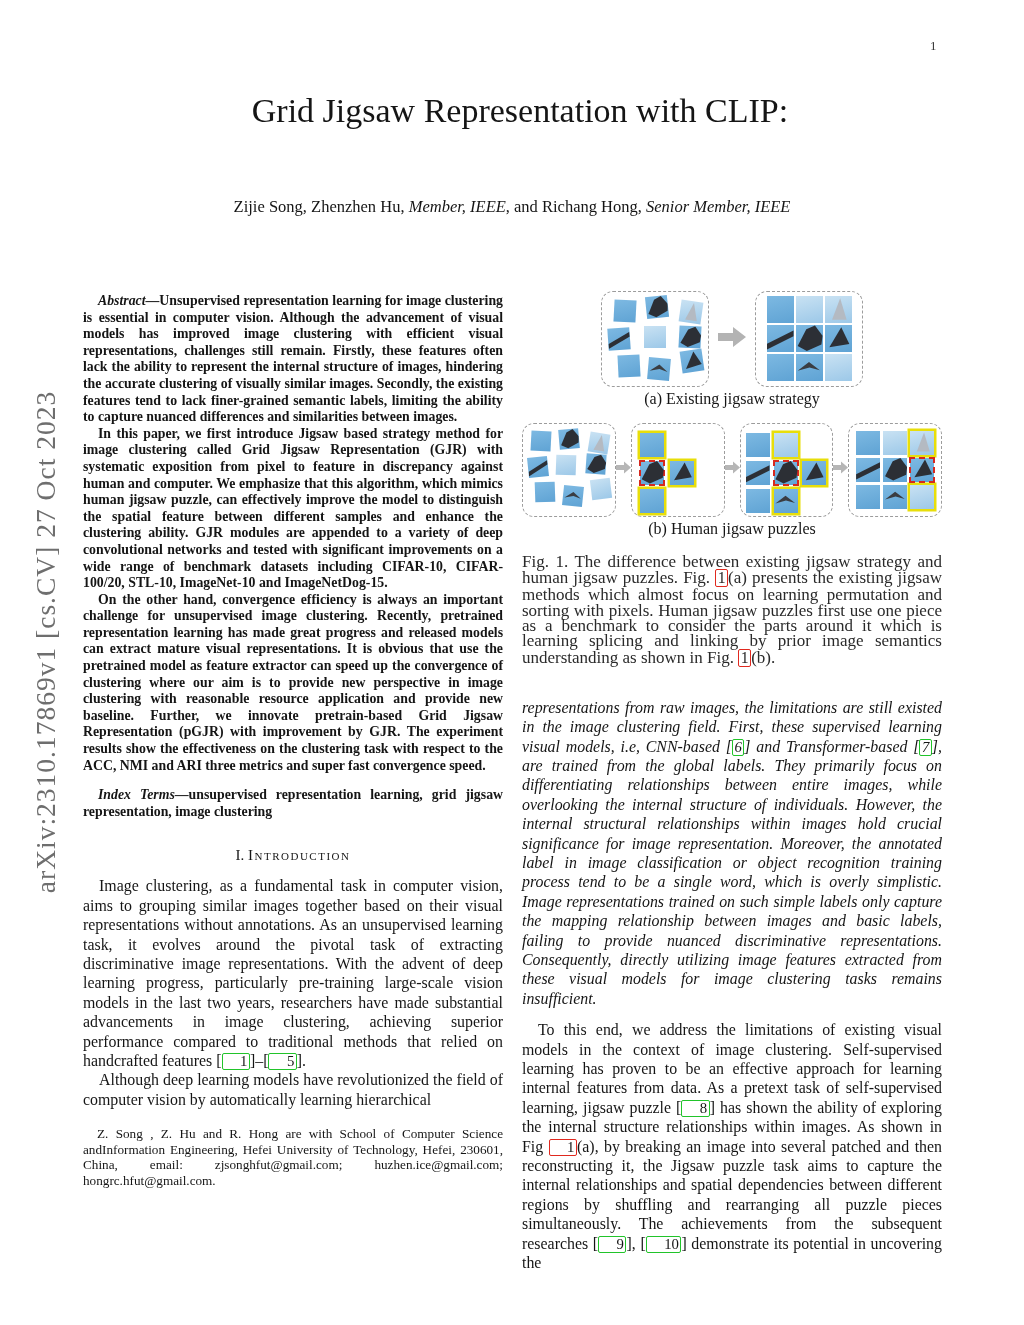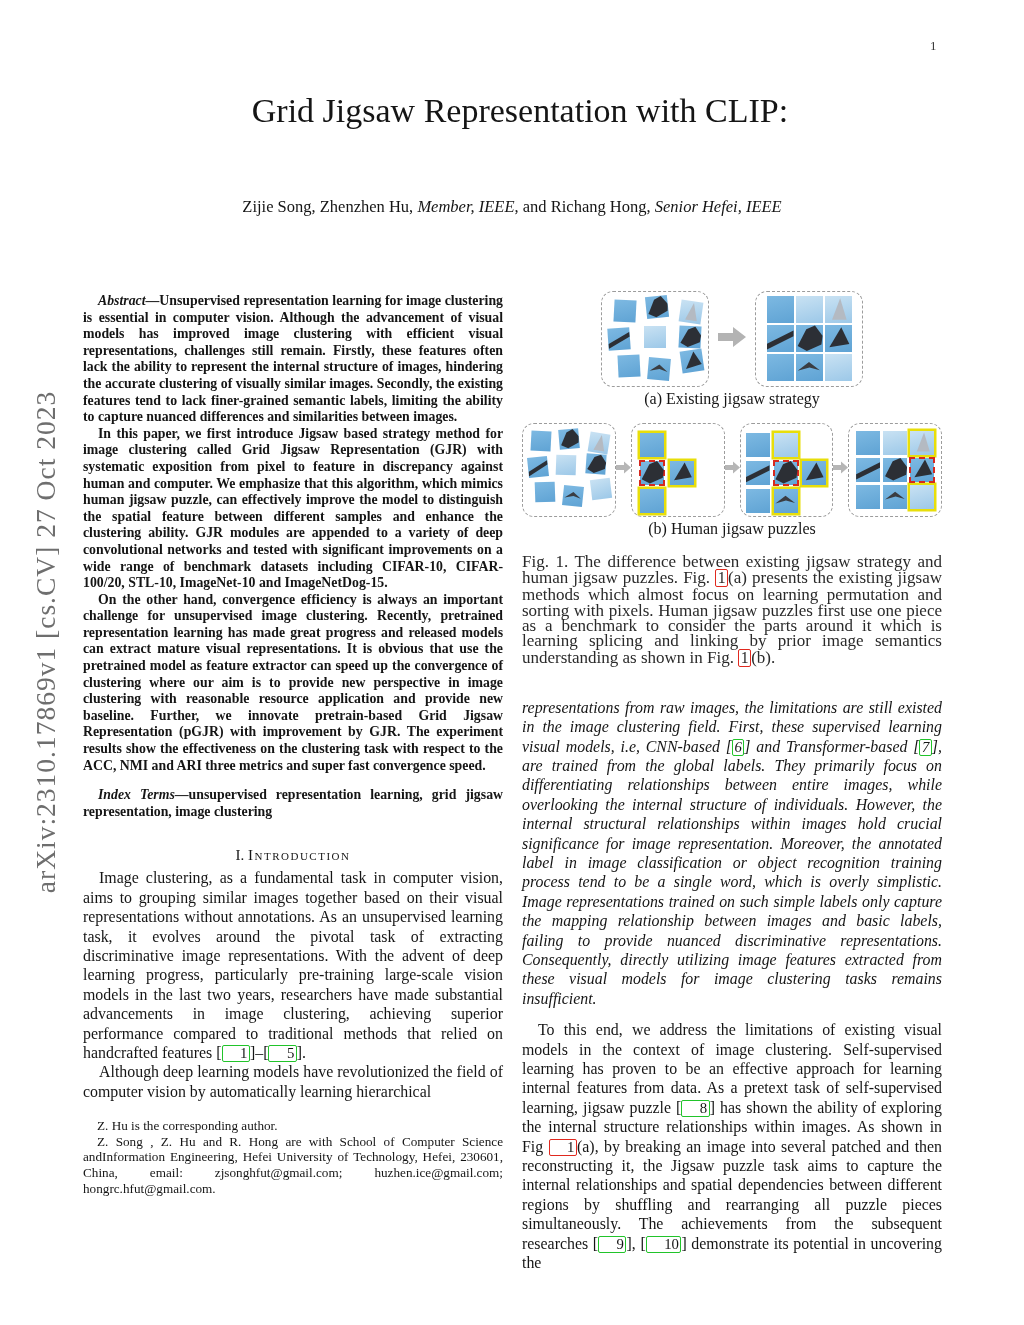--- a/index.html
+++ b/index.html
@@ -16,21 +16,21 @@
   .authors{position:absolute;top:197px;left:0;width:100%;text-align:center;font-size:16.5px;}
 
   .col{position:absolute;text-align:justify;}
   .col-left{left:83px;top:293px;width:420px;}
   .col-right{left:522px;top:290px;width:420px;}
 
   .abstract p{margin:0;font-weight:bold;font-size:13.8px;line-height:16.6px;text-indent:15px;}
   .idx{margin-top:13px !important;}
   .it{font-style:italic;}
 
-  .sec-head{margin-top:27px;margin-bottom:4px;text-align:center;font-size:15px;text-indent:0;}
+  .sec-head{margin-top:27px;margin-bottom:12px;text-align:center;font-size:15px;text-indent:0;}
   .sc{font-variant:small-caps;letter-spacing:1.5px;}
 
   .body p{margin:0;font-size:15.9px;line-height:19.4px;text-indent:16px;}
   .body p.noindent{text-indent:0;font-style:italic;}
   .body p.sp{margin-top:12px;}
   .intro{margin-top:0;}
 
   .footnotes{margin-top:17px;}
   .footnotes p{margin:0;font-size:13.2px;line-height:15.6px;text-indent:14px;}
 
@@ -77,39 +77,38 @@
 <div class="page">
 
   <div class="pageno">1</div>
 
   <div class="arxiv">arXiv:2310.17869v1 [cs.CV] 27 Oct 2023</div>
 
   <div class="title">
     <div>Grid Jigsaw Representation with CLIP:</div>
   </div>
 
-  <div class="authors">Zijie Song, Zhenzhen Hu, <span class="it">Member, IEEE</span>, and Richang Hong, <span class="it">Senior Hefei, IEEE</span></div>
+  <div class="authors">Zijie Song, Zhenzhen Hu, <span class="it">Member, IEEE</span>, and Richang Hong, <span class="it">Senior Member, IEEE</span></div>
 
   <div class="col col-left">
     <div class="abstract">
       <p><span class="it">Abstract</span>—Unsupervised representation learning for image clustering is essential in computer vision. Although the advancement of visual models has improved image clustering with efficient visual representations, challenges still remain. Firstly, these features often lack the ability to represent the internal structure of images, hindering the accurate clustering of visually similar images. Secondly, the existing features tend to lack finer-grained semantic labels, limiting the ability to capture nuanced differences and similarities between images.</p>
       <p>In this paper, we first introduce Jigsaw based strategy method for image clustering called Grid Jigsaw Representation (GJR) with systematic exposition from pixel to feature in discrepancy against human and computer. We emphasize that this algorithm, which mimics human jigsaw puzzle, can effectively improve the model to distinguish the spatial feature between different samples and enhance the clustering ability. GJR modules are appended to a variety of deep convolutional networks and tested with significant improvements on a wide range of benchmark datasets including CIFAR-10, CIFAR-100/20, STL-10, ImageNet-10 and ImageNetDog-15.</p>
       <p>On the other hand, convergence efficiency is always an important challenge for unsupervised image clustering. Recently, pretrained representation learning has made great progress and released models can extract mature visual representations. It is obvious that use the pretrained model as feature extractor can speed up the convergence of clustering where our aim is to provide new perspective in image clustering with reasonable resource application and provide new baseline. Further, we innovate pretrain-based Grid Jigsaw Representation (pGJR) with improvement by GJR. The experiment results show the effectiveness on the clustering task with respect to the ACC, NMI and ARI three metrics and super fast convergence speed.</p>
       <p class="idx"><span class="it">Index Terms</span>—unsupervised representation learning, grid jigsaw representation, image clustering</p>
     </div>
 
     <p class="sec-head"><span>I.</span> <span class="sc">Introduction</span></p>
 
     <div class="body intro">
       <p>Image clustering, as a fundamental task in computer vision, aims to grouping similar images together based on their visual representations without annotations. As an unsupervised learning task, it evolves around the pivotal task of extracting discriminative image representations. With the advent of deep learning progress, particularly pre-training large-scale vision models in the last two years, researchers have made substantial advancements in image clustering, achieving superior performance compared to traditional methods that relied on handcrafted features [<span class="cite">1</span>]–[<span class="cite">5</span>].</p>
       <p>Although deep learning models have revolutionized the field of computer vision by automatically learning hierarchical</p>
     </div>
 
     <div class="footnotes">
-      <p>Z. Hu is the corresponding author.</p>
       <p>Z. Song , Z. Hu and R. Hong are with School of Computer Science andInformation Engineering, Hefei University of Technology, Hefei, 230601, China, email: zjsonghfut@gmail.com; huzhen.ice@gmail.com; hongrc.hfut@gmail.com.</p>
     </div>
   </div>
 
   <div class="col col-right">
 
     <div class="figa">
       <div class="pbox box-a">
         <div class="tile" style="left:12px;top:8px;transform:rotate(3deg)"></div>
         <div class="tile plane2" style="left:44px;top:4px;transform:rotate(-6deg)"></div>

